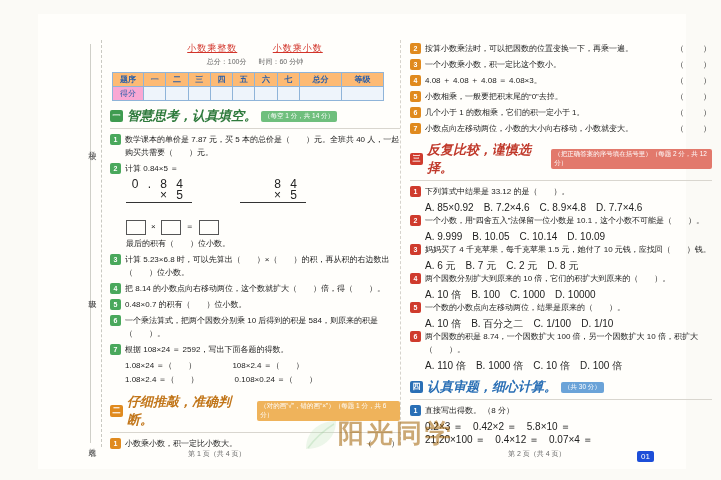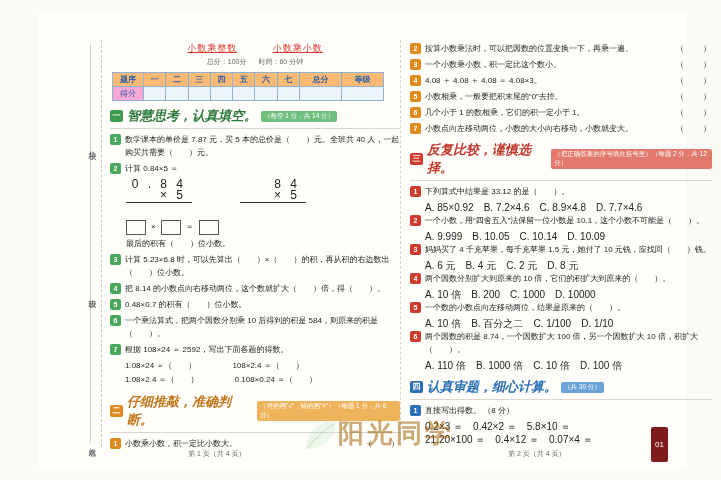--- a/index.html
+++ b/index.html
@@ -105,22 +105,22 @@
   .boxes{display:flex;gap:3px;margin:3px 0 0 16px;}
   .boxes .bx{width:18px;height:13px;border:1px solid #555;}
   .boxes .opx{line-height:13px;font-size:8px;padding:0 2px;}
 
   .note{font-size:8px;line-height:13px;margin:2px 0 3px 16px;}
 
   
   .footL{position:absolute;left:150px;bottom:10px;font-size:7px;color:#666;}
   .footR{position:absolute;left:470px;bottom:10px;font-size:7px;color:#666;}
   .pagebadge{
-    position:absolute;right:18px;bottom:7px;background:#7f1d1d;color:#fff;
-    font-size:8px;padding:13px 4px;border-radius:2px;
+    position:absolute;right:32px;bottom:7px;background:#1d4ed8;color:#fff;
+    font-size:8px;padding:1px 4px;border-radius:2px;
   }
   .wm{
     position:absolute;left:300px;bottom:18px;font-size:26px;color:#a16207;
     opacity:.55;letter-spacing:3px;font-weight:bold;pointer-events:none;
   }
   .wmleaf{
     position:absolute;left:262px;bottom:14px;width:40px;height:40px;opacity:.5;
   }
   .divider-v{
     position:absolute;left:362px;top:26px;bottom:24px;width:0;border-left:1px dashed #d6d3cc;
@@ -343,32 +343,32 @@
         <div>C. 10.14</div>
         <div>D. 10.09</div>
       </div>
 
       <div class="q">
         <span class="idx red">3</span>
         <span class="body">妈妈买了 4 千克苹果，每千克苹果 1.5 元，她付了 10 元钱，应找回（　　）钱。</span>
       </div>
       <div class="opts">
         <div>A. 6 元</div>
-        <div>B. 4 元</div>
+        <div>B. 7 元</div>
         <div>C. 2 元</div>
         <div>D. 8 元</div>
       </div>
 
       <div class="q">
         <span class="idx red">4</span>
         <span class="body">两个因数分别扩大到原来的 10 倍，它们的积扩大到原来的（　　）。</span>
       </div>
       <div class="opts">
         <div>A. 10 倍</div>
-        <div>B. 200</div>
+        <div>B. 100</div>
         <div>C. 1000</div>
         <div>D. 10000</div>
       </div>
 
       <div class="q">
         <span class="idx red">5</span>
         <span class="body">一个数的小数点向左移动两位，结果是原来的（　　）。</span>
       </div>
       <div class="opts">
         <div>A. 10 倍</div>

